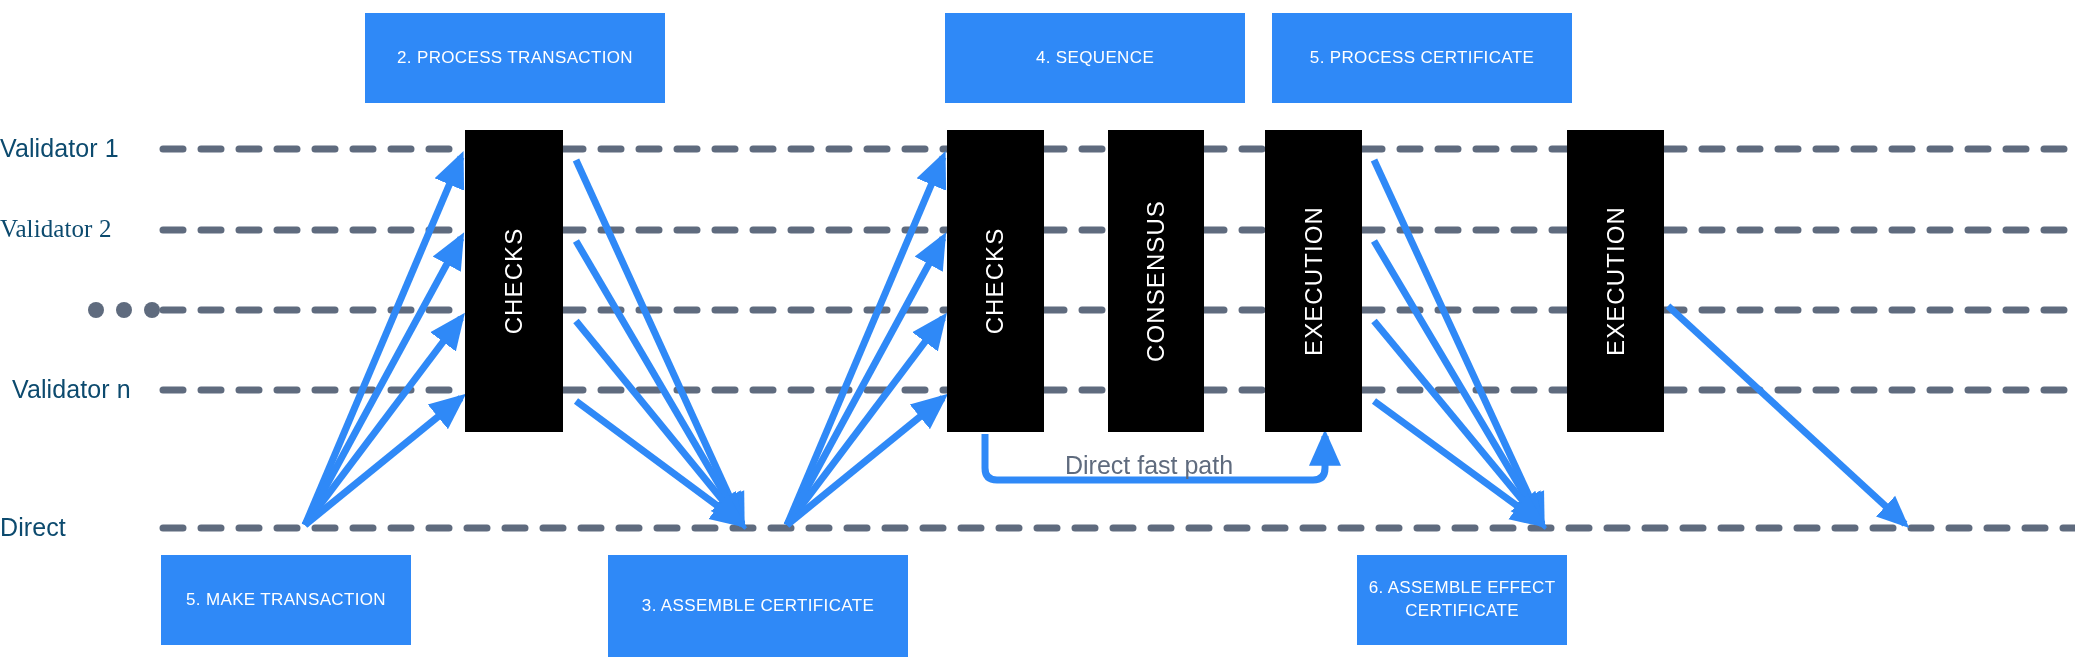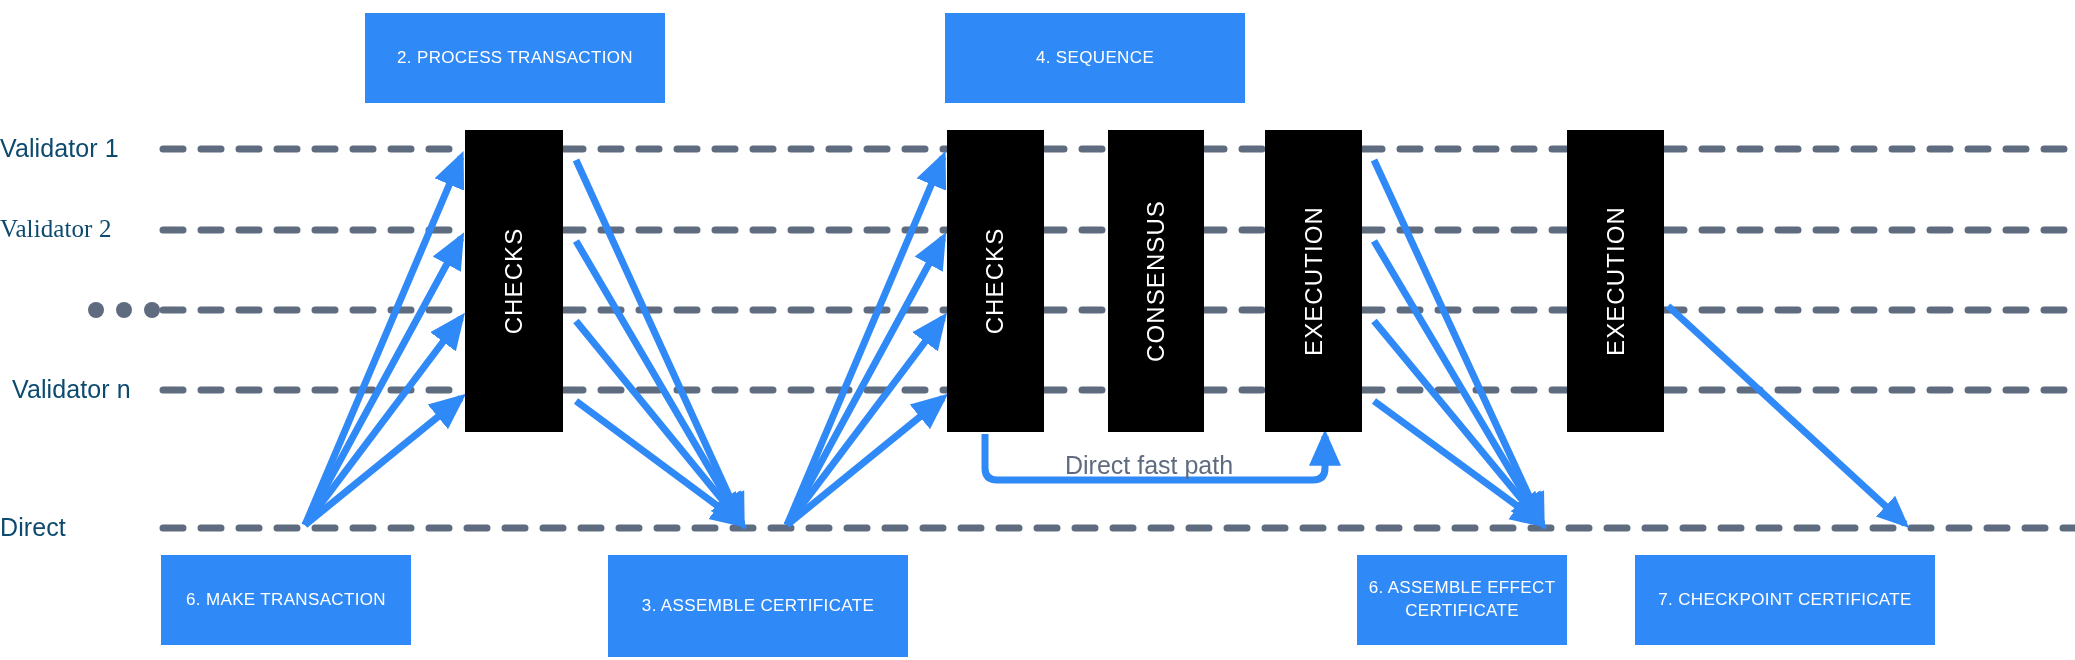--- a/index.html
+++ b/index.html
@@ -173,28 +173,28 @@
   </div>
 
   <div class="stage-box" style="left:1265px;top:130px;width:97px;height:302px;">
     <span>EXECUTION</span>
   </div>
 
   <div class="stage-box" style="left:1567px;top:130px;width:97px;height:302px;">
     <span>EXECUTION</span>
   </div>
 
-  <div class="step-box" style="left:161px;top:555px;width:250px;height:90px;">6. MAKE TRANSACTION</div>
+  <div class="step-box" style="left:161px;top:555px;width:250px;height:90px;">5. MAKE TRANSACTION</div>
 
   <div class="step-box" style="left:365px;top:13px;width:300px;height:90px;">2. PROCESS TRANSACTION</div>
 
   <div class="step-box" style="left:608px;top:555px;width:300px;height:102px;">3. ASSEMBLE CERTIFICATE</div>
 
   <div class="step-box" style="left:945px;top:13px;width:300px;height:90px;text-align:center;">4. SEQUENCE</div>
 
+  <div class="step-box" style="left:1272px;top:13px;width:300px;height:90px;">5. PROCESS CERTIFICATE</div>
 
   <div class="step-box" style="left:1357px;top:555px;width:210px;height:90px;">6. ASSEMBLE EFFECT CERTIFICATE</div>
 
-  <div class="step-box" style="left:1635px;top:555px;width:300px;height:90px;">7. CHECKPOINT CERTIFICATE</div>
 
   <div class="fastpath-label" style="left:1065px;top:451px;">Direct fast path</div>
 
 </div>
 
 </body></html>

